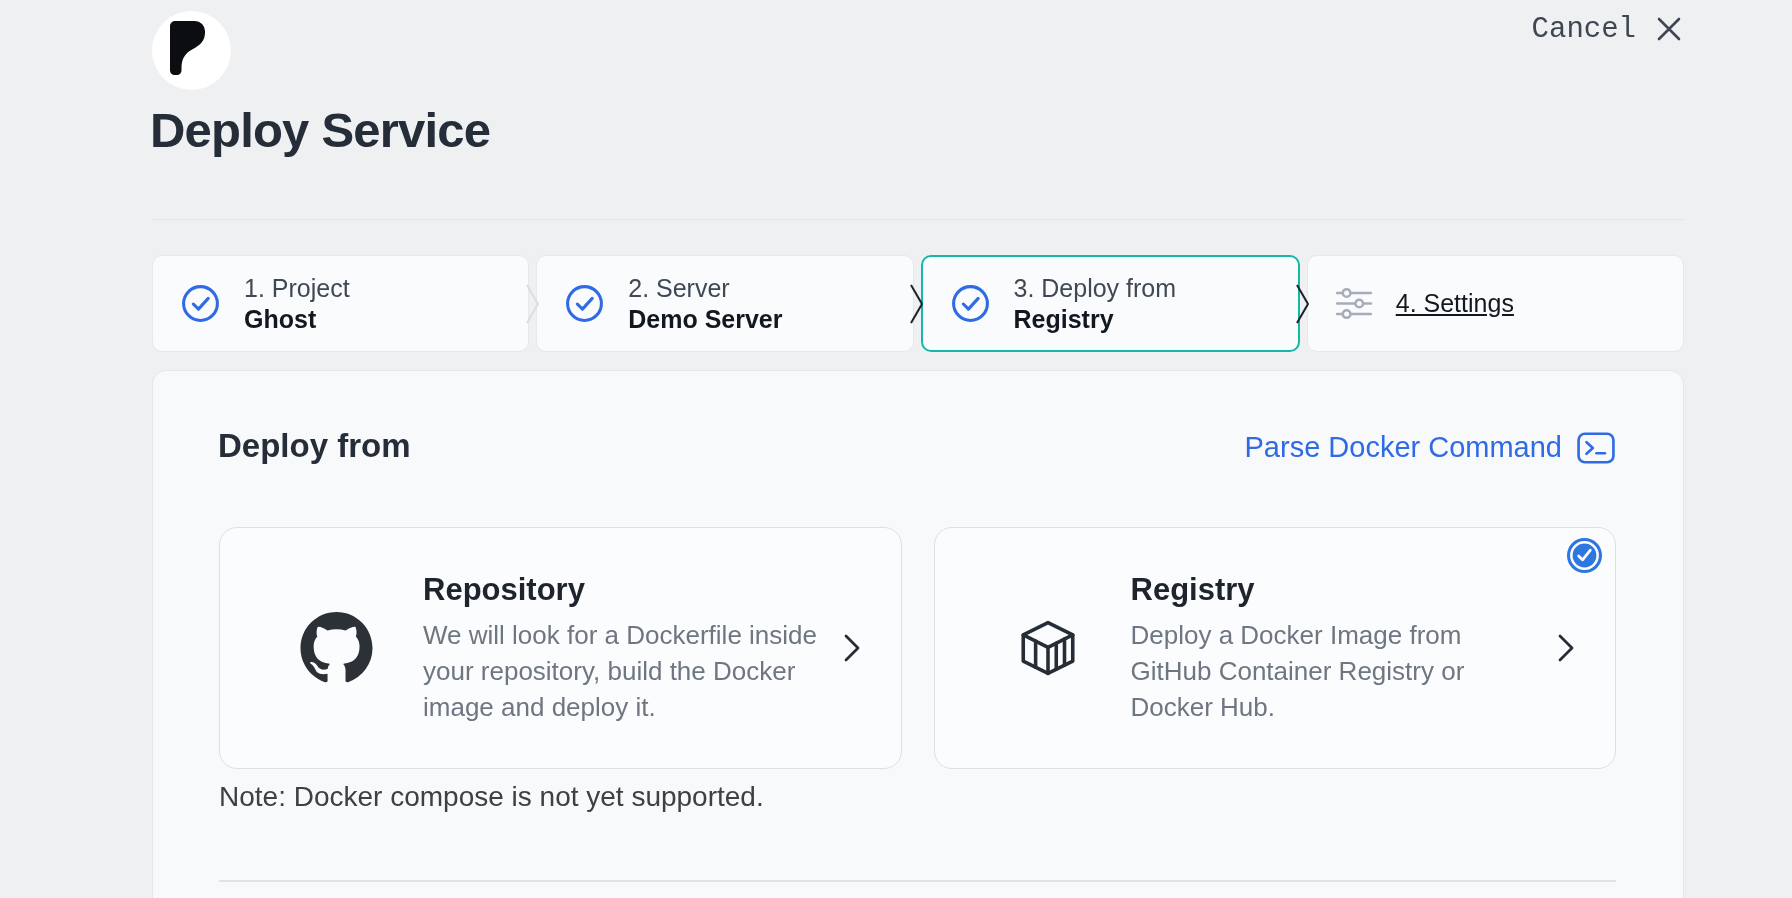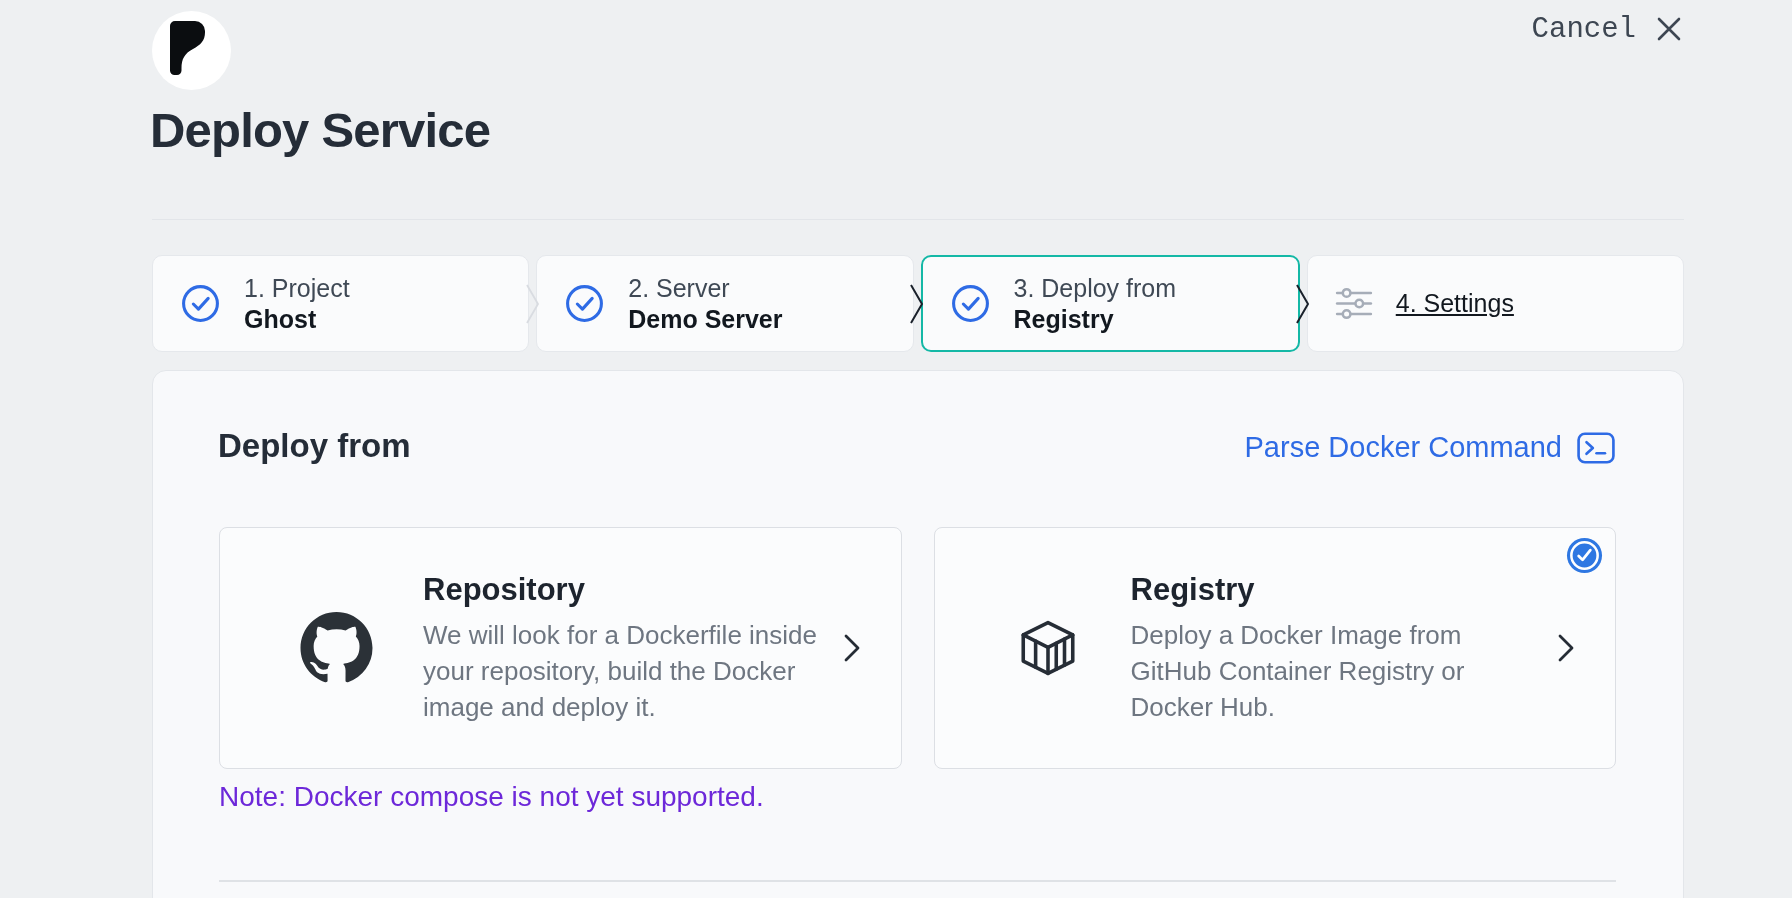--- a/index.html
+++ b/index.html
@@ -55,33 +55,33 @@
     font-size:33px; font-weight:700; color:#252d38;
   }
   .parse-link {
     position:absolute; right:68px; top:60px;
     display:flex; align-items:center; gap:15px;
     font-size:29px; color:#2e6be5; cursor:pointer;
   }
   .cards { position:absolute; left:66px; right:67px; top:156px; display:flex; gap:32px; }
   .card {
     flex:1 1 0; height:242px; background:#fbfcfd;
-    border:1px solid #dcdfe4; border-radius:8px;
+    border:1px solid #dcdfe4; border-radius:18px;
     position:relative; display:flex; align-items:center;
     padding:0 38px 0 80px; cursor:pointer;
   }
   .card-icon { flex:none; margin-right:50px; display:flex; }
   .card-text { flex:1 1 auto; }
   .card-title { font-size:31px; font-weight:600; color:#1d242e; margin-bottom:9px; }
   .card-desc  { font-size:26px; color:#6e7681; line-height:36px; max-width:420px; }
   .card-chevron { flex:none; margin-left:14px; display:flex; }
   .badge { position:absolute; top:9px; right:12px; width:37px; height:37px; }
   .note {
     position:absolute; left:66px; top:410px;
-    font-size:28px; color:#6d28d9;
+    font-size:28px; color:#404040;
   }
   .panel-divider {
     position:absolute; left:66px; right:67px; top:509px; height:2px;
     background:#dfe2e6;
   }
 </style>
 </head>
 <body>
 
 <div class="logo">

